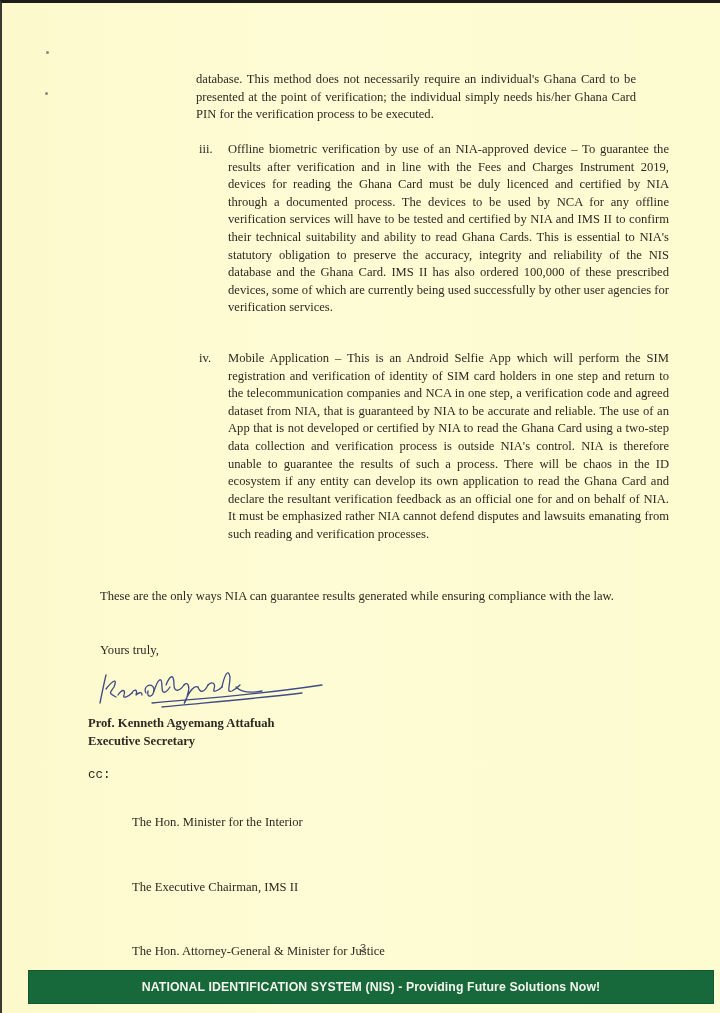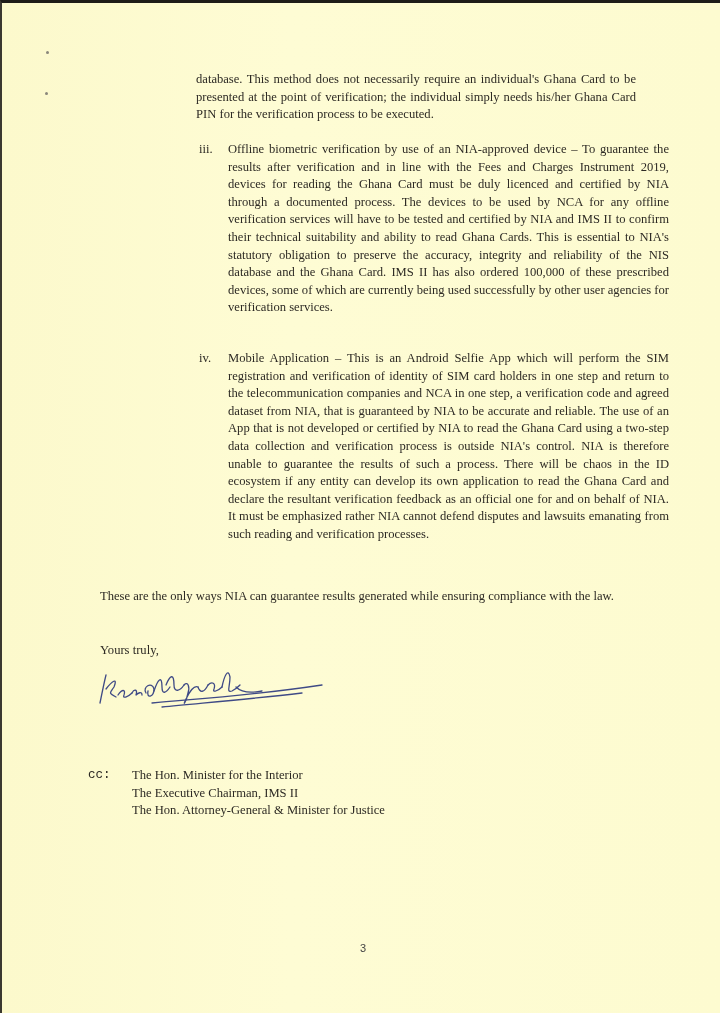--- a/index.html
+++ b/index.html
@@ -92,21 +92,21 @@
       line-height: 17.6px;
       font-family: Liberation Mono, monospace;
     }
     .cc-list {
       position: absolute;
       left: 130px;
       top: 764px;
       font-size: 12.6px;
       line-height: 17.6px;
     }
-    .cc-list div { white-space: nowrap; }
+    .cc-list div { white-space: nowrap; margin-top: 47px; }
     .page-number {
       position: absolute;
       left: 358px;
       top: 939px;
       font-family: "Liberation Sans", "DejaVu Sans", sans-serif;
       font-size: 11px;
       color: #444;
     }
     .footer-banner {
       position: absolute;
@@ -166,23 +166,30 @@
         <path d="M106 24 C 108 30, 112 30, 116 22"></path>
         <path d="M116 22 C 120 18, 124 20, 122 26 C 120 30, 126 28, 130 24"></path>
         <path d="M130 24 C 132 14, 136 4, 138 14 C 138 24, 134 30, 140 28 C 144 26, 146 24, 148 22"></path>
         <path d="M144 24 C 150 30, 160 30, 170 28"></path>
         <path d="M60 40 C 100 36, 150 34, 230 22"></path>
         <path d="M70 44 C 110 40, 160 36, 210 30"></path>
       </g>
     </svg>
   </div>
 
+  <div class="signer">
+    <div>Prof. Kenneth Agyemang Attafuah</div>
+    <div>Executive Secretary</div>
+  </div>
 
   <div class="cc-label">cc:</div>
   <div class="cc-list">
     <div>The Hon. Minister for the Interior</div>
     <div>The Executive Chairman, IMS II</div>
     <div>The Hon. Attorney-General &amp; Minister for Justice</div>
   </div>
 
   <div class="page-number">3</div>
 
+  <div class="footer-banner">
+    <span>NATIONAL IDENTIFICATION SYSTEM (NIS) - Providing Future Solutions Now!</span>
+  </div>
 </div>
 
 </body></html>

